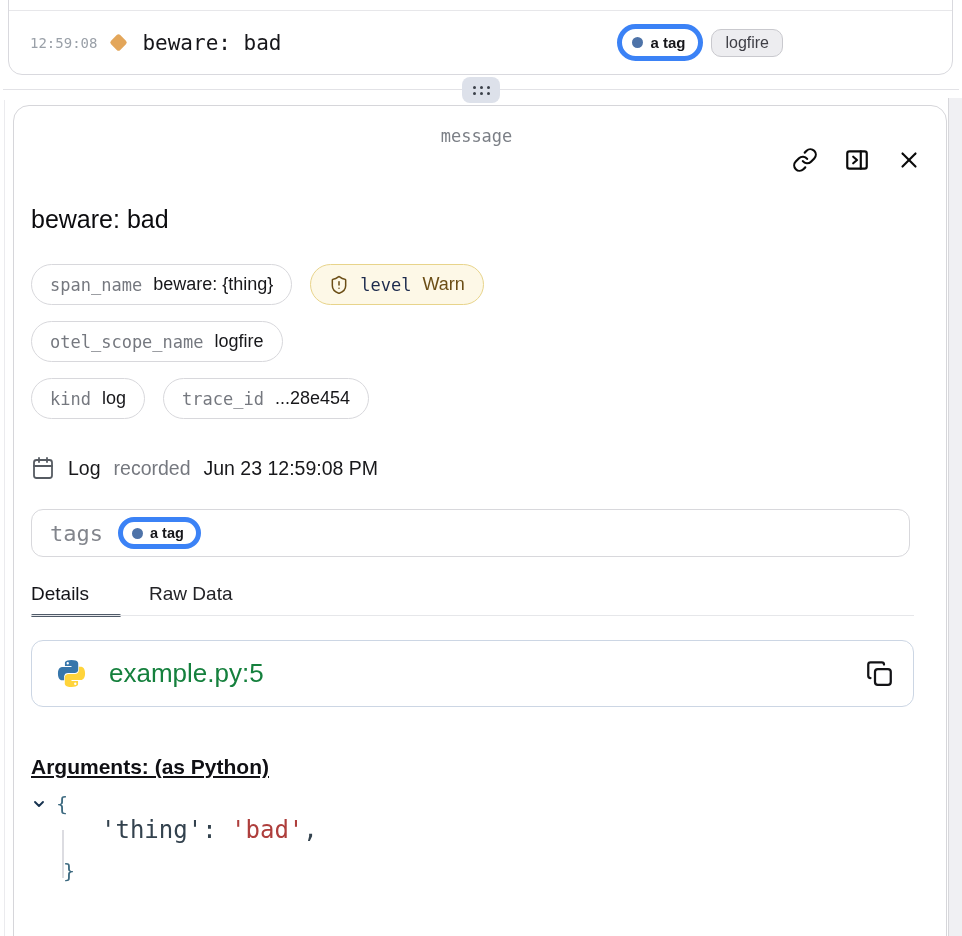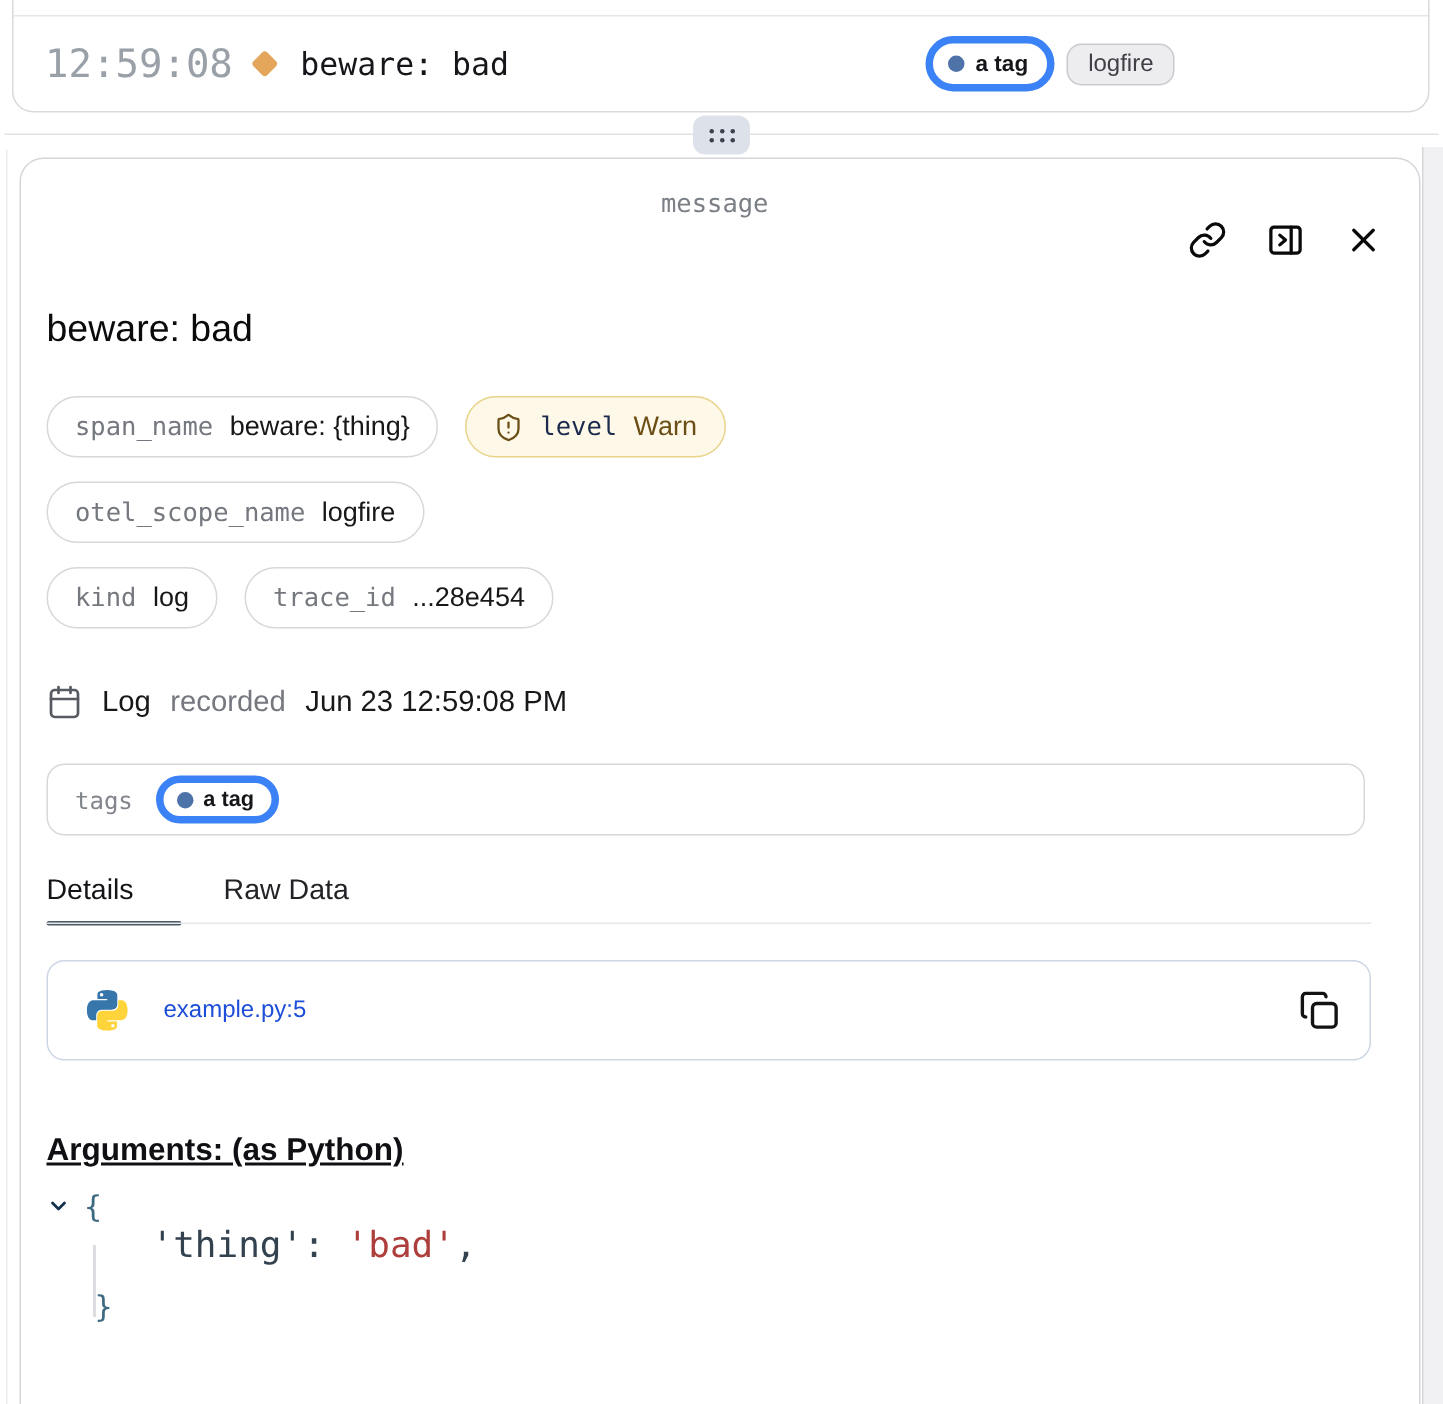--- a/index.html
+++ b/index.html
@@ -13,21 +13,21 @@
   
   .top-card {
     position:absolute; left:8px; right:9px; top:-28px; height:103px;
     background:#fff; border:1px solid #d9d9de; border-radius:14px;
   }
   .row-sep { position:absolute; left:0; right:0; top:37px; height:1px; background:#e7e7ea; }
   .list-row {
     position:absolute; left:0; right:0; top:38px; bottom:0;
     display:flex; align-items:center; padding:0 21px;
   }
-  .ts { font-size:26px; color:#9aa0a8;text-align:center; }
+  .ts { font-size:14px; color:#9aa0a8;text-align:center; }
   .diamond {
     width:13px; height:13px; background:#e3a65a; border-radius:2.5px;
     transform:rotate(45deg); margin:0 17px 0 15px; flex:0 0 auto;
   }
   .row-msg { font-size:21px; color:#16161a; }
   .row-badges { margin-left:auto; margin-right:148px; display:flex; align-items:center; gap:8px; }
   .tag-pill {
     display:inline-flex; align-items:center; gap:7px; background:#fff;
     border:5px solid #3b82f6; border-radius:999px; padding:5px 13px 5px 10px;
   }
@@ -83,40 +83,40 @@
 
   .date-row { margin-top:37px; display:flex; align-items:center; gap:13px; font-size:19.5px; }
   .date-row .muted { color:#75787f; }
   .cal-icon svg { width:24px; height:24px; display:block; }
 
   .tags-box {
     margin-top:29px; width:calc(100% - 12px); height:48px;
     border:1px solid #d8d8dc; border-radius:12px;
     display:flex; align-items:center; gap:15px; padding:0 18px;
   }
-  .tags-label { font-size:16px; color:#82858c; }
+  .tags-label { font-size:22px; color:#82858c; }
   .tags-box .tag-pill { padding:3px 12px 3px 9px; }
   .tags-box .tag-txt { font-size:14.5px; }
 
   .tabs { margin-top:26px; position:relative; display:flex; gap:28px; }
   .tabs-underline { position:absolute; left:0; bottom:0; width:calc(100% - 8px); height:1.5px; background:#e6e7ea; }
   .tab { font-size:19px; padding-bottom:11px; position:relative; cursor:pointer; color:#232327; }
   .tab.active { color:#141418; padding-right:32px; }
   .tab.active::after {
     content:""; position:absolute; left:0; right:0; bottom:-0.5px; height:3px;
     background:#4f5a68; border-radius:2px;
   }
 
   .source-box {
     margin-top:24px; width:calc(100% - 8px); height:67px;
     border:1.5px solid #ccd6e4; border-radius:12px;
     display:flex; align-items:center; gap:22px; padding:0 20px 0 24px;
   }
   .py-icon svg { width:31px; height:31px; display:block; }
-  .source-loc { font-size:16px; color:#1d4ed8; }
+  .source-loc { font-size:26px; color:#15803d; }
   .copy-btn { margin-left:auto; background:none; border:none; cursor:pointer; }
   .copy-btn svg { width:27px; height:27px; display:block; }
 
   .args-heading { margin-top:48px; font-size:21px; font-weight:700; color:#101014;text-decoration:underline; }
 
   .code { margin-top:13px; position:relative; font-family:"DejaVu Sans Mono", monospace; }
   .code-guide { position:absolute; left:31px; top:38px; height:48px; width:1.5px; background:#dcdce1; }
   .code-l1 { display:flex; align-items:center; gap:9px; }
   .chevron-icon svg { width:16px; height:16px; display:block; }
   .brace { color:#3d6a80; font-size:20px; }

